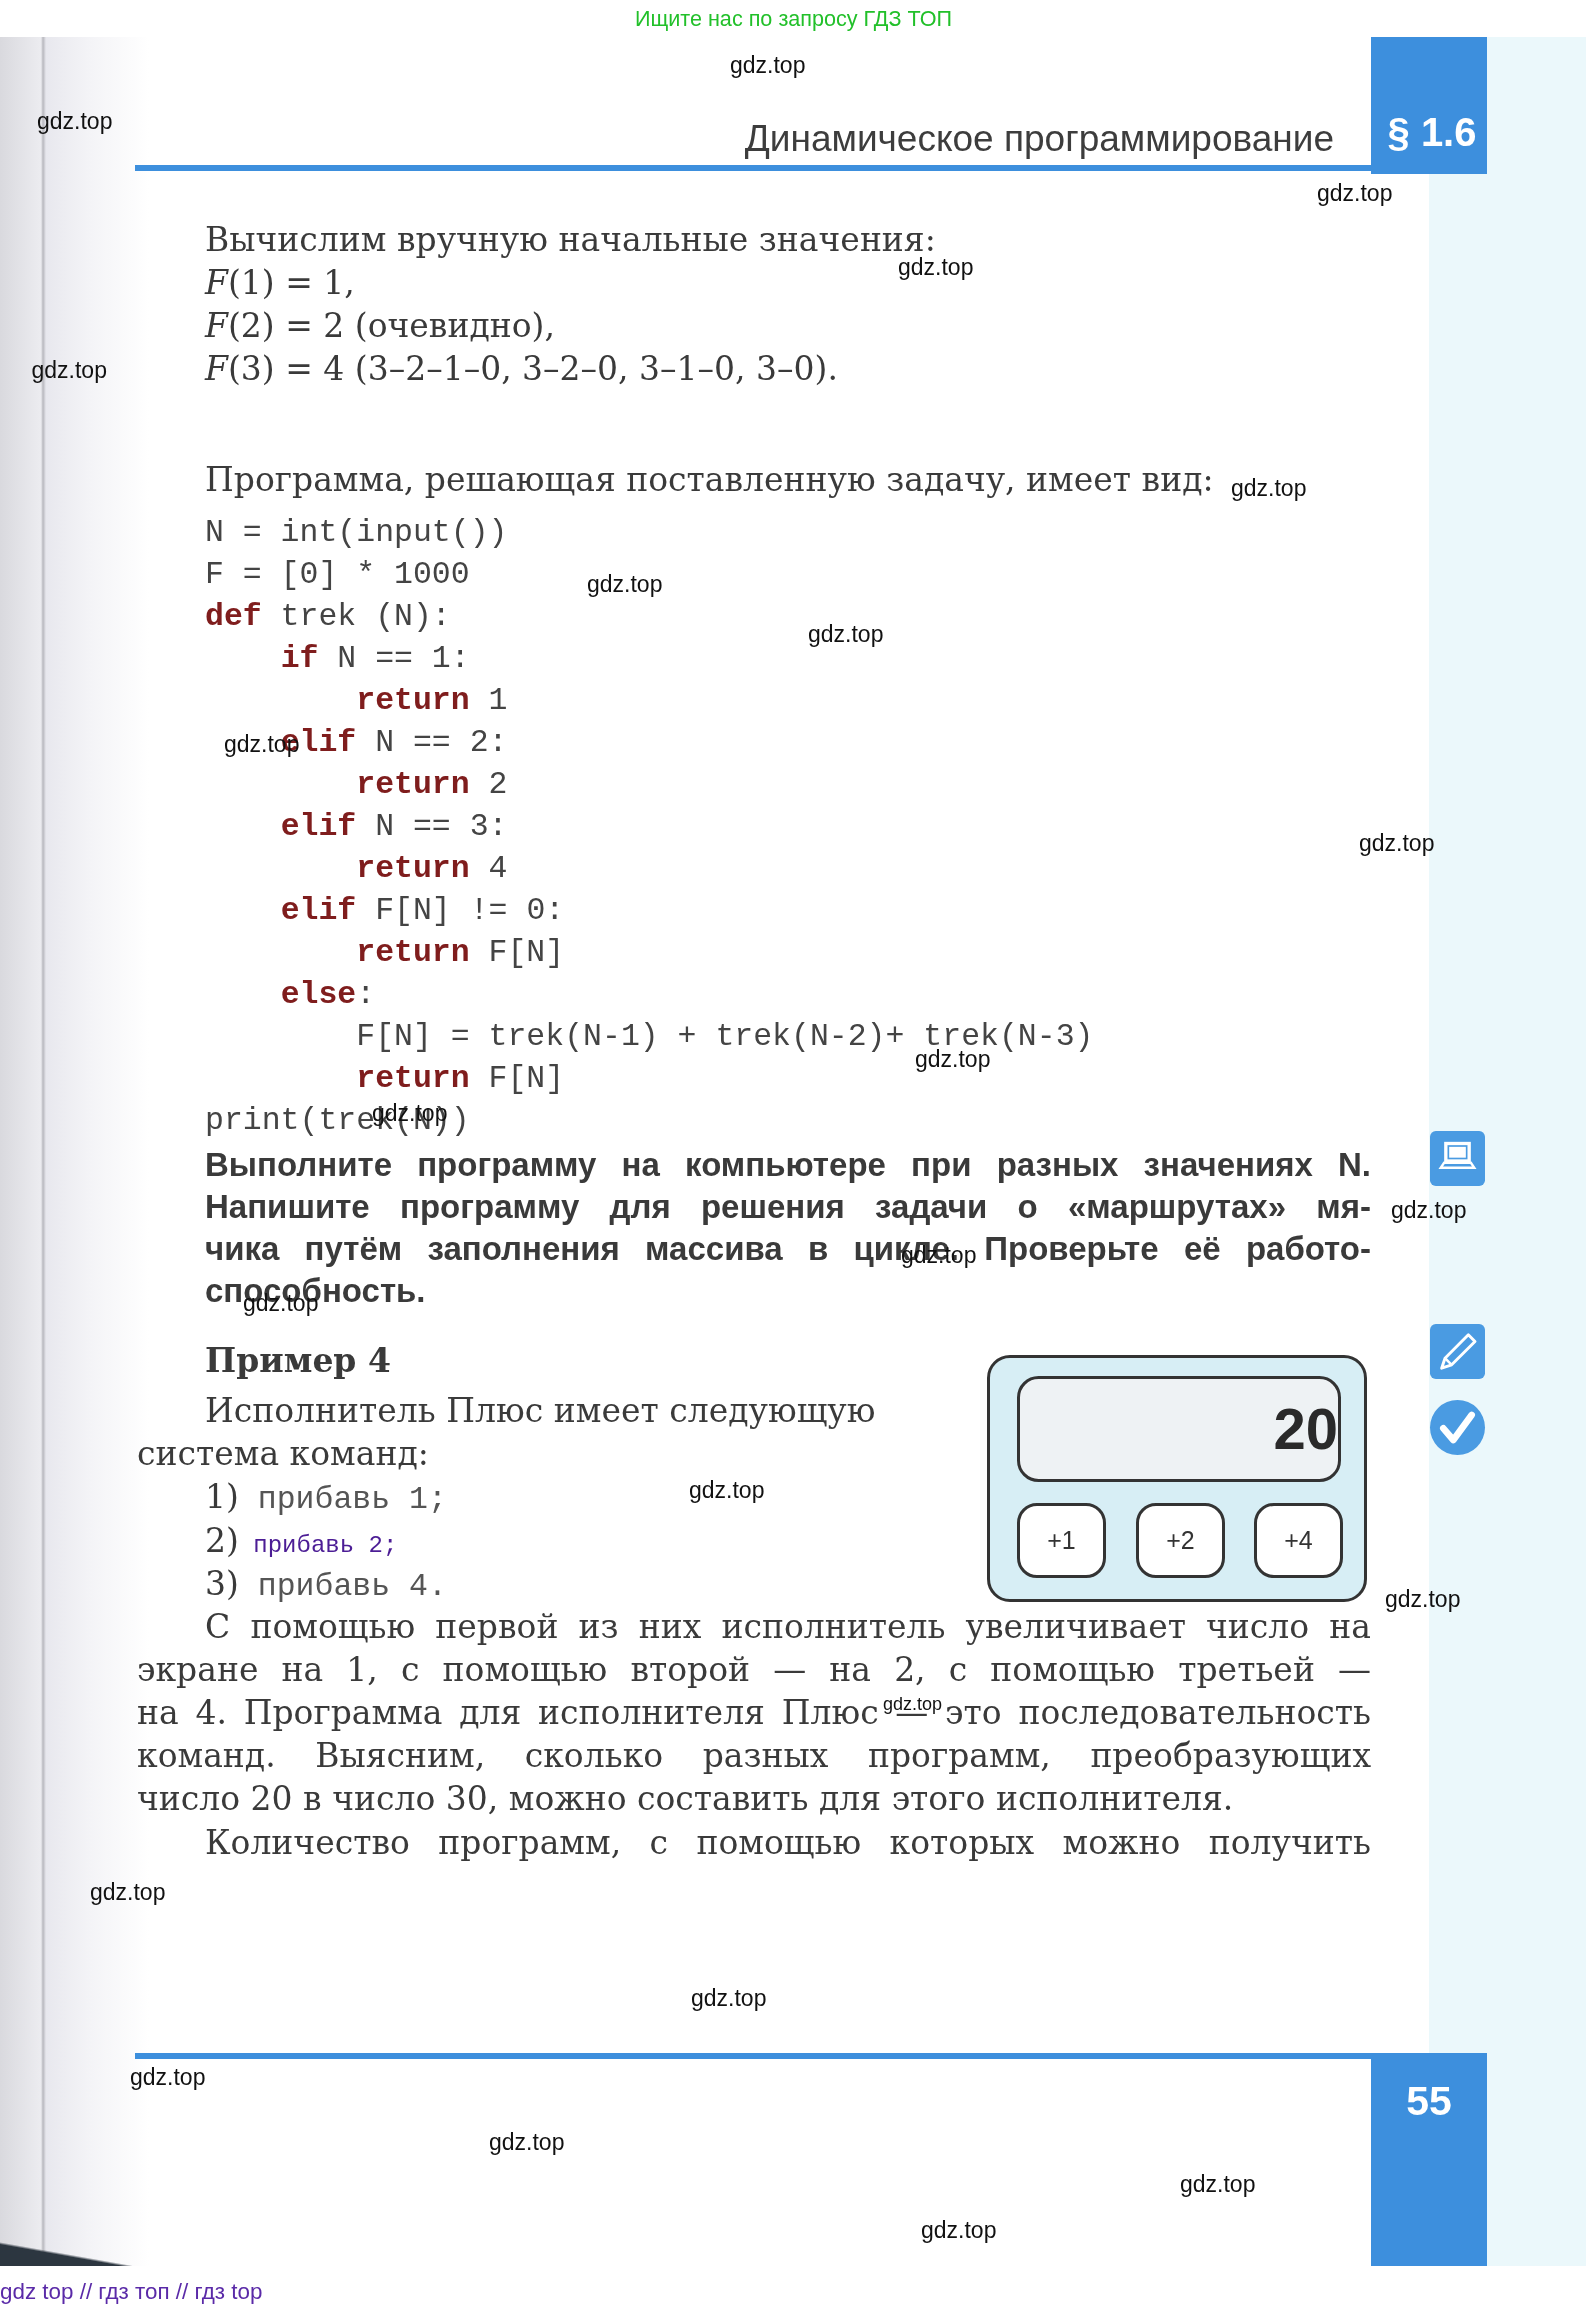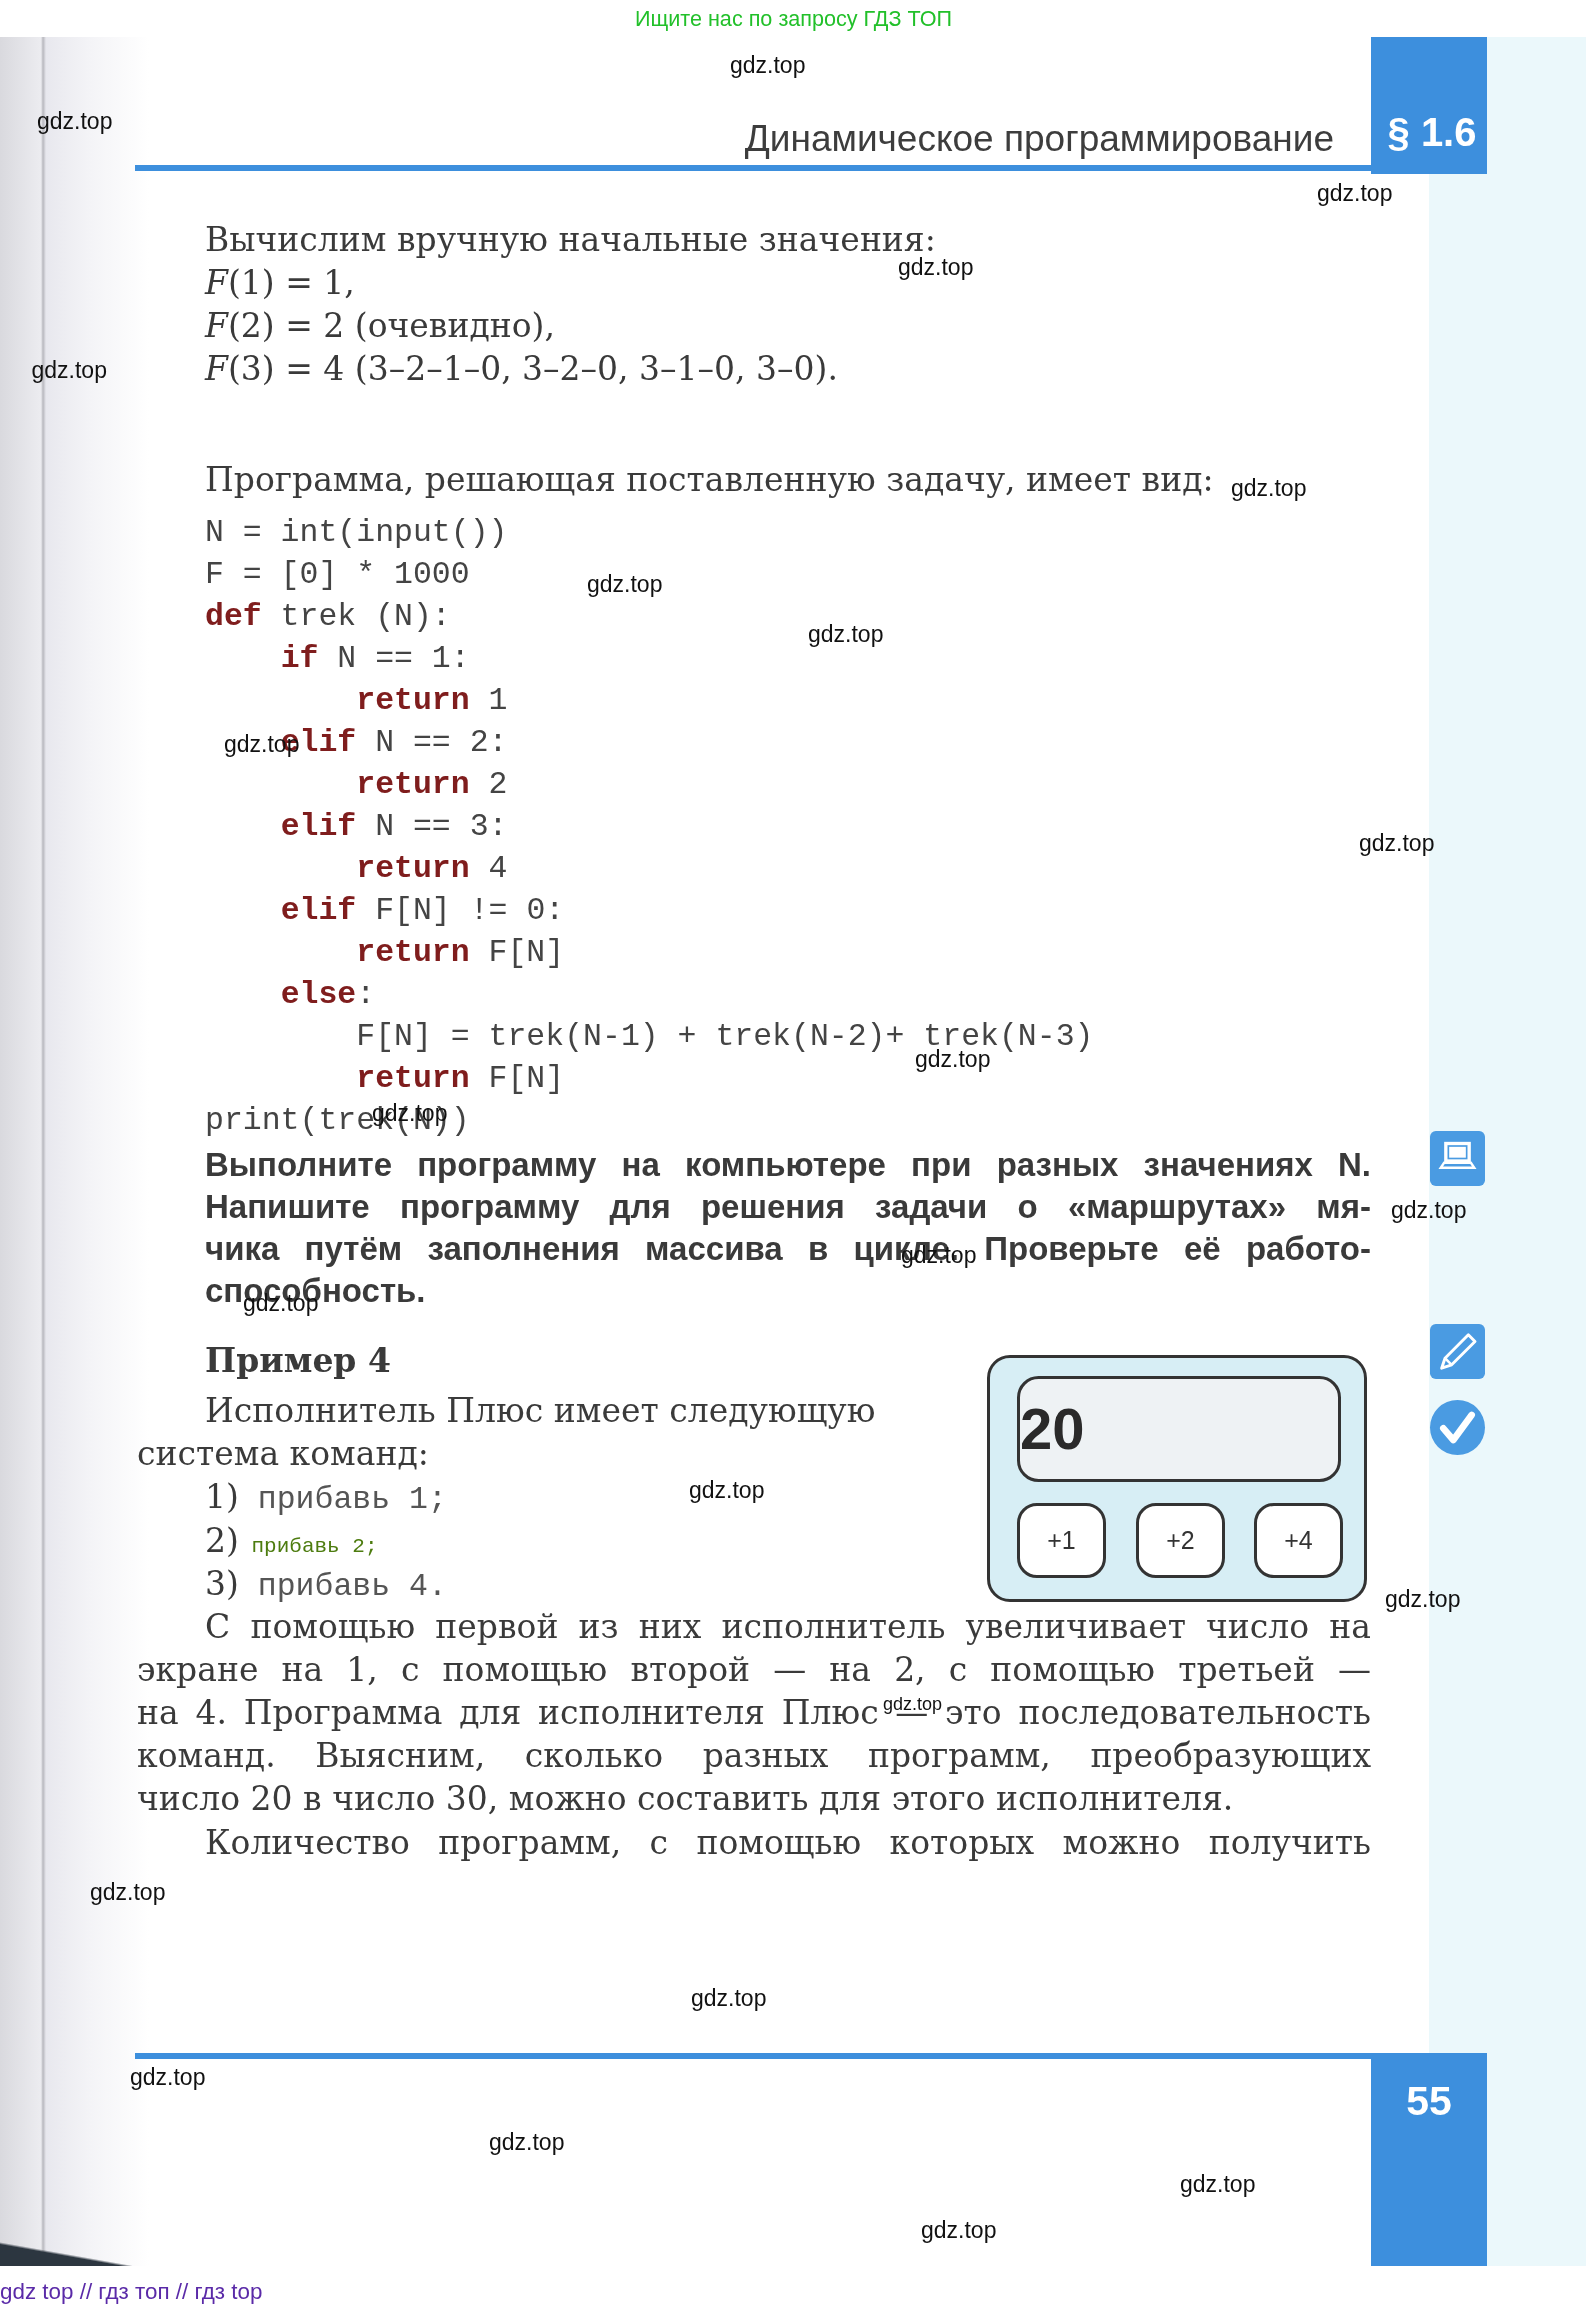--- a/index.html
+++ b/index.html
@@ -33,21 +33,21 @@
   .text { position: absolute; font-size: 33px; line-height: 43px; color: #3a3a3a; white-space: nowrap; }
   .text i { font-style: italic; }
   .just { white-space: normal; text-align: justify; text-align-last: justify; }
   .code { position: absolute; font-family: "Liberation Mono", monospace; font-size: 31.5px; line-height: 42px; color: #444; white-space: pre; }
   .kw { font-weight: bold; color: #7f1d1d; }
   .heading { font-weight: bold; }
 
   .plus-device { position: absolute; left: 987px; top: 1318px; width: 380px; height: 247px;
     background: #d7eef5; border: 3.3px solid #333; border-radius: 23px; }
   .plus-screen { position: absolute; left: 27px; top: 18px; width: 324px; height: 106px;
-    background: #eef2f4; border: 3.3px solid #333; border-radius: 21.6px; text-align: left;
+    background: #eef2f4; border: 3.3px solid #333; border-radius: 21.6px; text-align: right;
     font-family: "Liberation Sans", sans-serif; font-weight: bold; font-size: 58px; line-height: 100px; color: #2a2a2a; }
   .plus-btn { position: absolute; top: 145px; width: 89px; height: 75px; background: #ffffff;
     border: 3.3px solid #333; border-radius: 20px; text-align: center;
     font-family: "Liberation Sans", sans-serif; font-size: 25px; line-height: 68px; color: #333; }
 
   .side-icon { position: absolute; left: 1430px; width: 55px; height: 55px; background: #4a9be2; border-radius: 5.8px; }
   .side-icon.round { border-radius: 50%; }
   .side-icon svg { display: block; width: 55px; height: 55px; }
 
   .wm { position: absolute; font-family: "Liberation Sans", sans-serif; font-size: 23px; color: #111; white-space: nowrap; }
@@ -80,21 +80,21 @@
     <div class="just">Напишите программу для решения задачи о «маршрутах» мя-</div>
     <div class="just">чика путём заполнения массива в цикле. Проверьте её работо-</div>
     <div>способность.</div>
   </div>
 
   <div class="text heading" style="left:205px; top:1302px;text-align:right;">Пример 4</div>
   <div class="text" style="left:205px; top:1352px;">Исполнитель Плюс имеет следующую</div>
   <div class="text" style="left:137px; top:1395px;">система команд:</div>
 
   <div class="text" style="left:205px; top:1438px;"><span>1)</span><span style="font-family:'Liberation Mono', monospace; font-size:31.5px; color:#555;"> прибавь 1;</span></div>
-  <div class="text" style="left:205px; top:1482px;"><span>2)</span><span style="font-family:'Liberation Mono', monospace; font-size:21px; color:#4d7c0f;"> прибавь 2;</span></div>
+  <div class="text" style="left:205px; top:1482px;"><span>2)</span><span style="font-family:'Liberation Mono', monospace; font-size:24px; color:#4c1d95;"> прибавь 2;</span></div>
   <div class="text" style="left:205px; top:1525px;"><span>3)</span><span style="font-family:'Liberation Mono', monospace; font-size:31.5px; color:#555;"> прибавь 4.</span></div>
 
   <div class="plus-device">
     <div class="plus-screen">20</div>
     <div class="plus-btn" style="left:27px;">+1</div>
     <div class="plus-btn" style="left:146px;">+2</div>
     <div class="plus-btn" style="left:264px;">+4</div>
   </div>
 
   <div style="position:absolute; left:137px; top:1568px; width:1234px; font-size:33px; line-height:43px;">

